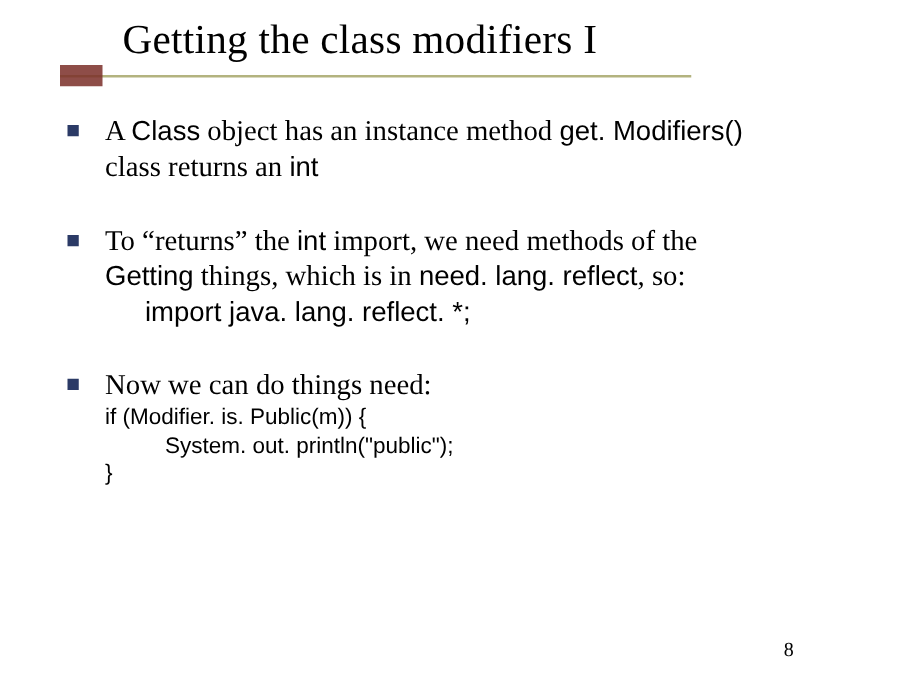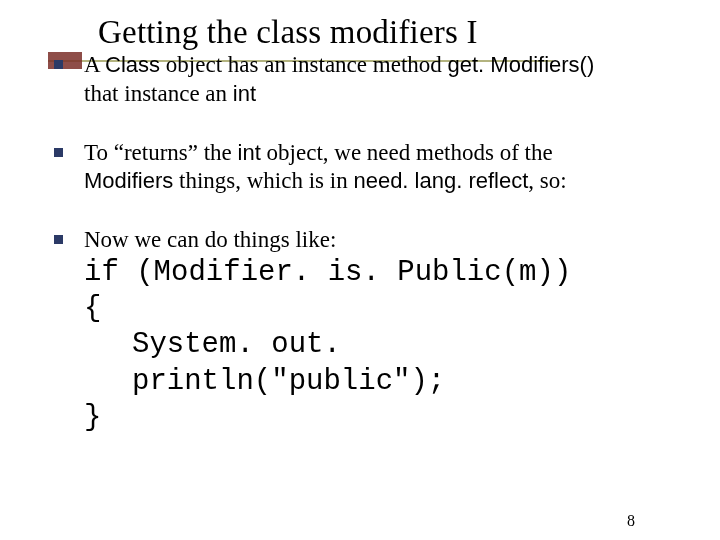--- a/index.html
+++ b/index.html
@@ -2,56 +2,57 @@
 <html><head>
 <meta charset="utf-8">
 <style>
   * { margin: 0; padding: 0; box-sizing: border-box; }
   html, body { width: 720px; height: 540px; background: #fff; font-family: "Times New Roman", Times, serif; color: #000; }
   .slide { position: relative; width: 649px; height: 540px; padding: 14px 48px 0 48px; }
   .title-wrap { position: relative; padding-left: 50px; }
   .title-underline { position: absolute; left: 0; right: 48px; top: 46px; height: 2px; background: #8a8a3a; opacity: 0.65; }
   .title-accent { position: absolute; left: 0; top: 38px; width: 34px; height: 17px; background: #7a2e28; opacity: 0.85; }
   h1.title { font-size: 33px; font-weight: normal; letter-spacing: 0.2px; }
-  .body { font-size: 23px; line-height: 1.25; }
+  .body { margin-top: 40px; font-size: 23px; line-height: 1.25; }
   .item { position: relative; padding-left: 36px; margin-bottom: 30px; }
   .bullet { position: absolute; left: 6px; top: 9px; width: 9px; height: 9px; background: #2b3a66; }
   .indent { padding-left: 32px; }
   .code { font-family: Verdana, Geneva, sans-serif; font-size: 22px; }
-  .codeblk { font-family: Liberation Mono, monospace; font-size: 29px; }
+  .codeblk { font-family: Liberation Sans, sans-serif; font-size: 18px; }
   .codeblk .ln2 { padding-left: 48px; }
   .pagenum { position: absolute; right: 14px; bottom: 10px; font-size: 16px; font-family: "Times New Roman", serif; }
 </style>
 </head>
 <body>
 
 <div class="slide">
 
   <div class="title-wrap">
     <div class="title-underline"></div>
     <div class="title-accent"></div>
     <h1 class="title">Getting the class modifiers I</h1>
   </div>
 
   <div class="body">
 
     <div class="item">
       <span class="bullet"></span>
       <span>A </span><span class="code">Class</span><span> object has an instance method </span><span class="code">get. Modifiers()</span><br>
-      <span>that instance an </span><span class="code">int</span>
+      <span>class returns an </span><span class="code">int</span>
     </div>
 
     <div class="item">
       <span class="bullet"></span>
-      <span>To “returns” the </span><span class="code">int</span><span> object, we need methods of the </span><span class="code">Modifiers</span><span> things, which is in </span><span class="code">need. lang. reflect</span><span>, so:</span>
+      <span>To “returns” the </span><span class="code">int</span><span> import, we need methods of the </span><span class="code">Getting</span><span> things, which is in </span><span class="code">need. lang. reflect</span><span>, so:</span>
+      <div class="indent code">import java. lang. reflect. *;</div>
     </div>
 
     <div class="item">
       <span class="bullet"></span>
-      <span>Now we can do things like:</span>
+      <span>Now we can do things need:</span>
       <div class="codeblk">
         <div>if (Modifier. is. Public(m)) {</div>
         <div class="ln2">System. out. println("public");</div>
         <div>}</div>
       </div>
     </div>
 
   </div>
 
   <div class="pagenum">8</div>

